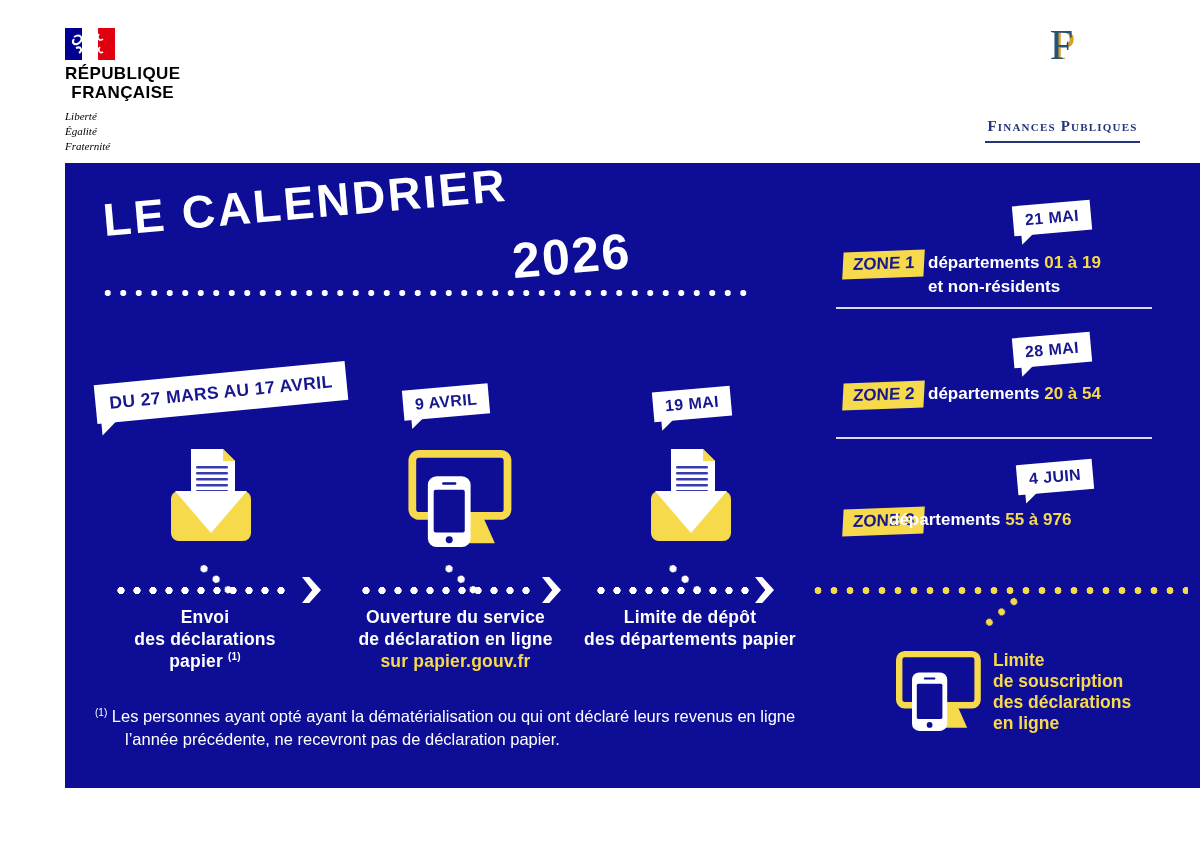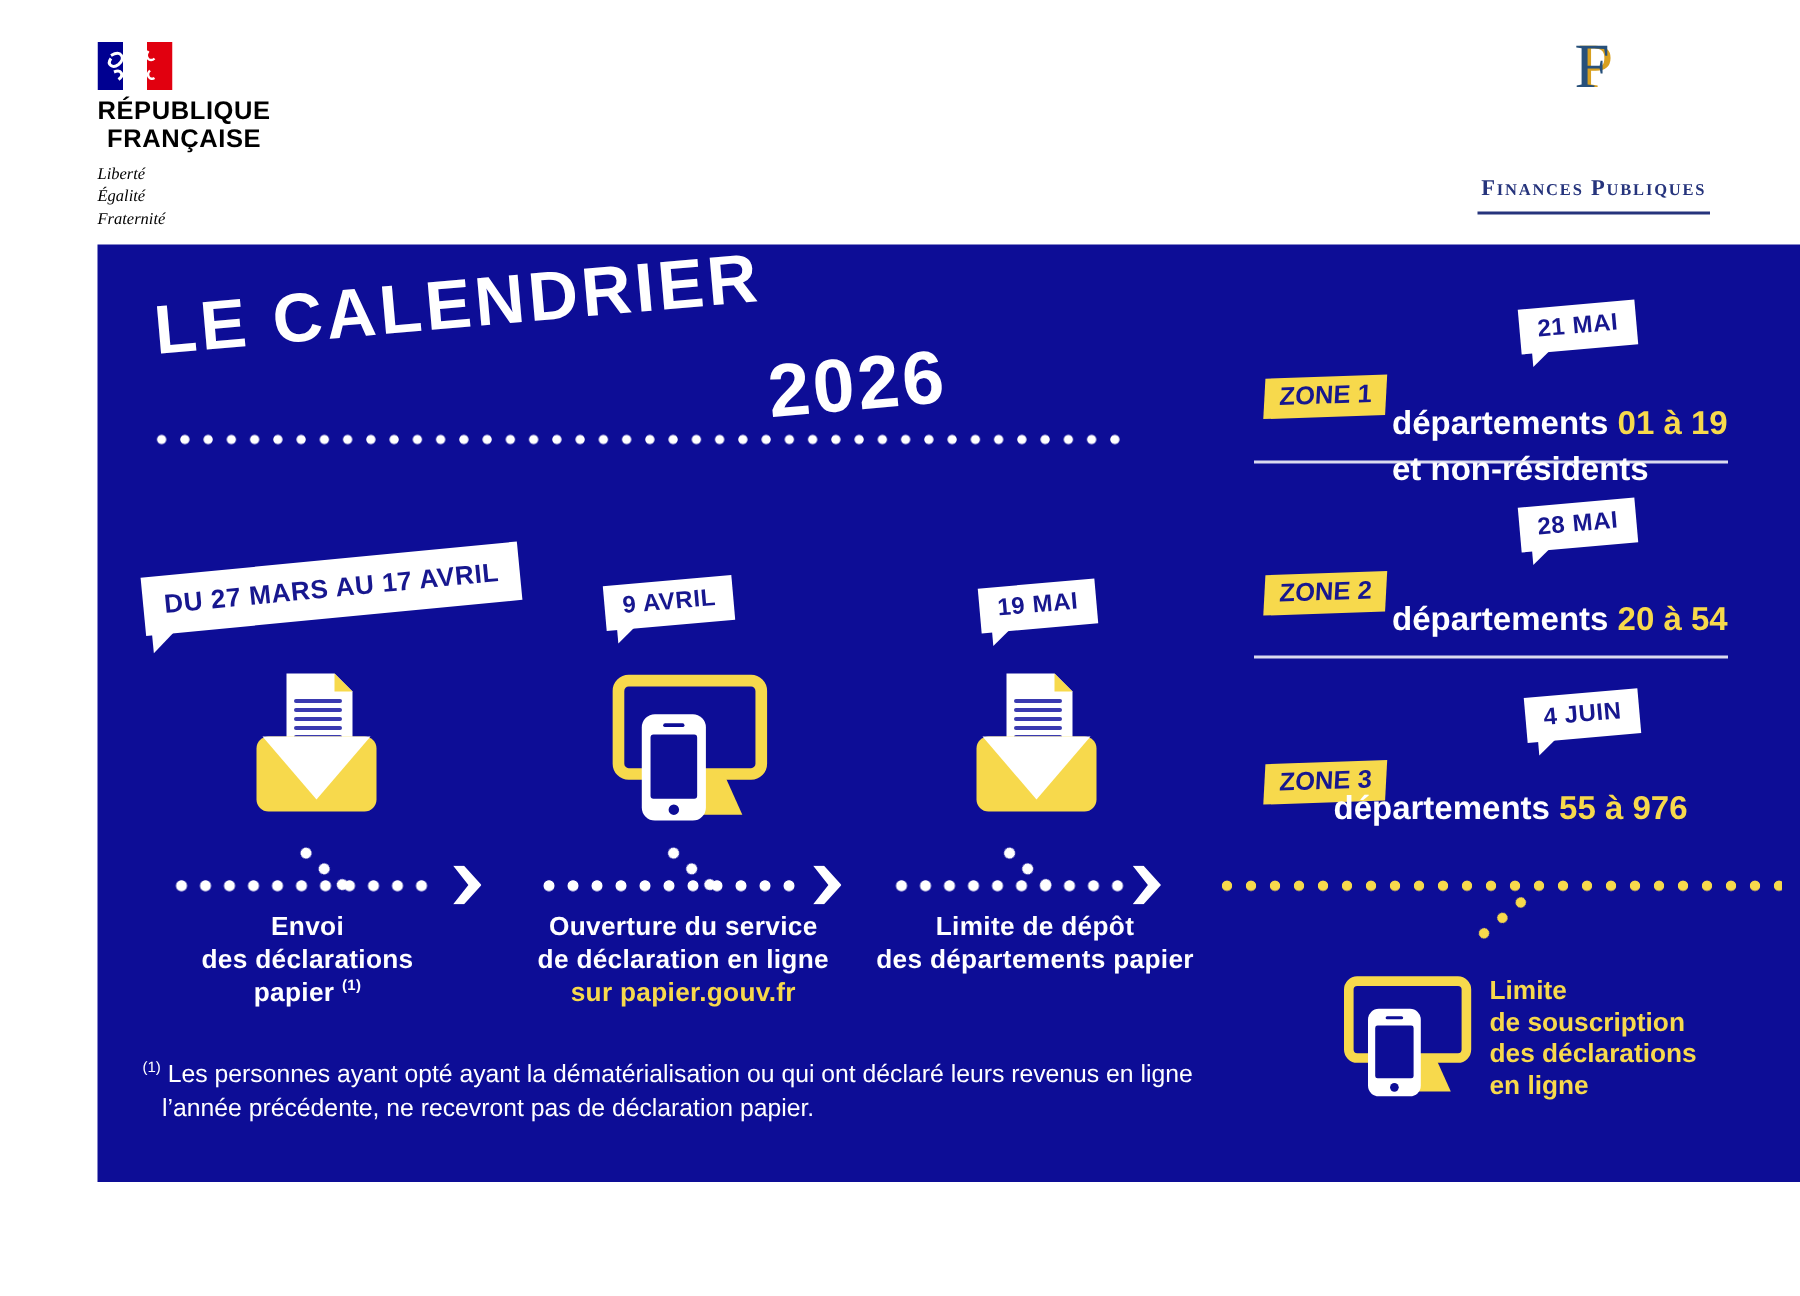--- a/index.html
+++ b/index.html
@@ -68,27 +68,27 @@
 
   
   .step-label{position:absolute;color:#fff;font-weight:800;font-size:17.5px;line-height:1.25;
               text-align:center;letter-spacing:.2px;}
   .yellow{color:var(--accent-yellow);}
   sup{font-size:10px;}
 
   
   .zone-badge{position:absolute;background:var(--accent-yellow);color:var(--ink-blue);font-weight:800;
               font-size:17px;padding:3px 10px 4px;transform:skewX(-5deg) rotate(-2deg);white-space:nowrap;}
-  .zone-text{position:absolute;color:#fff;font-weight:800;font-size:22px;line-height:1.4;white-space:nowrap;margin-top:16px;}
+  .zone-text{position:absolute;color:#fff;font-weight:800;font-size:17px;line-height:1.4;white-space:nowrap;}
   .zone-sep{position:absolute;width:316px;height:1.5px;background:rgba(255,255,255,.85);}
 
   
   .online-label{position:absolute;color:var(--accent-yellow);font-weight:800;font-size:17.5px;line-height:1.2;}
   .footnote{position:absolute;left:30px;top:542px;width:740px;color:#fff;font-size:16.5px;line-height:1.4;}
-  .footnote .fn2{margin-left:13px;}
+  .footnote .fn2{margin-left:30px;}
 </style>
 </head>
 <body>
 
 <div class="page">
 
   <div class="rf-logo">
     <svg class="rf-flag" viewBox="0 0 50 32">
       <rect x="0" y="0" width="17" height="32" fill="#000091"></rect>
       <rect x="17" y="0" width="16" height="32" fill="#ffffff"></rect>

